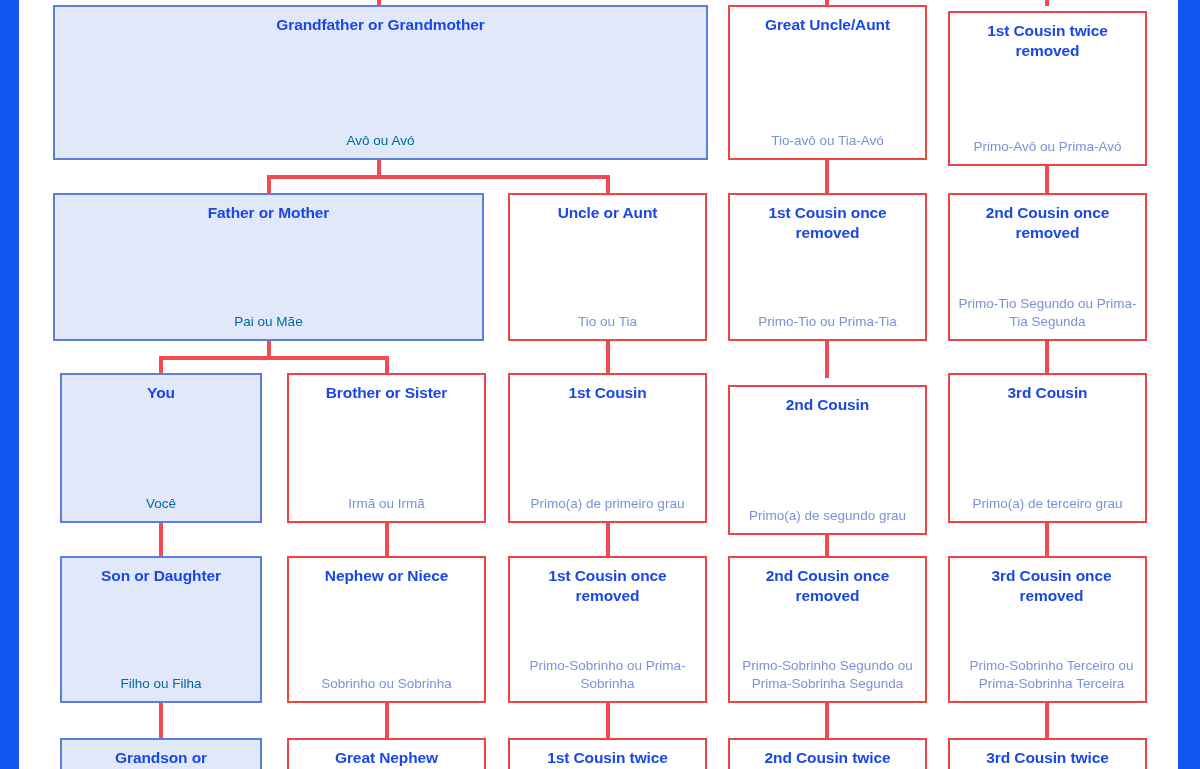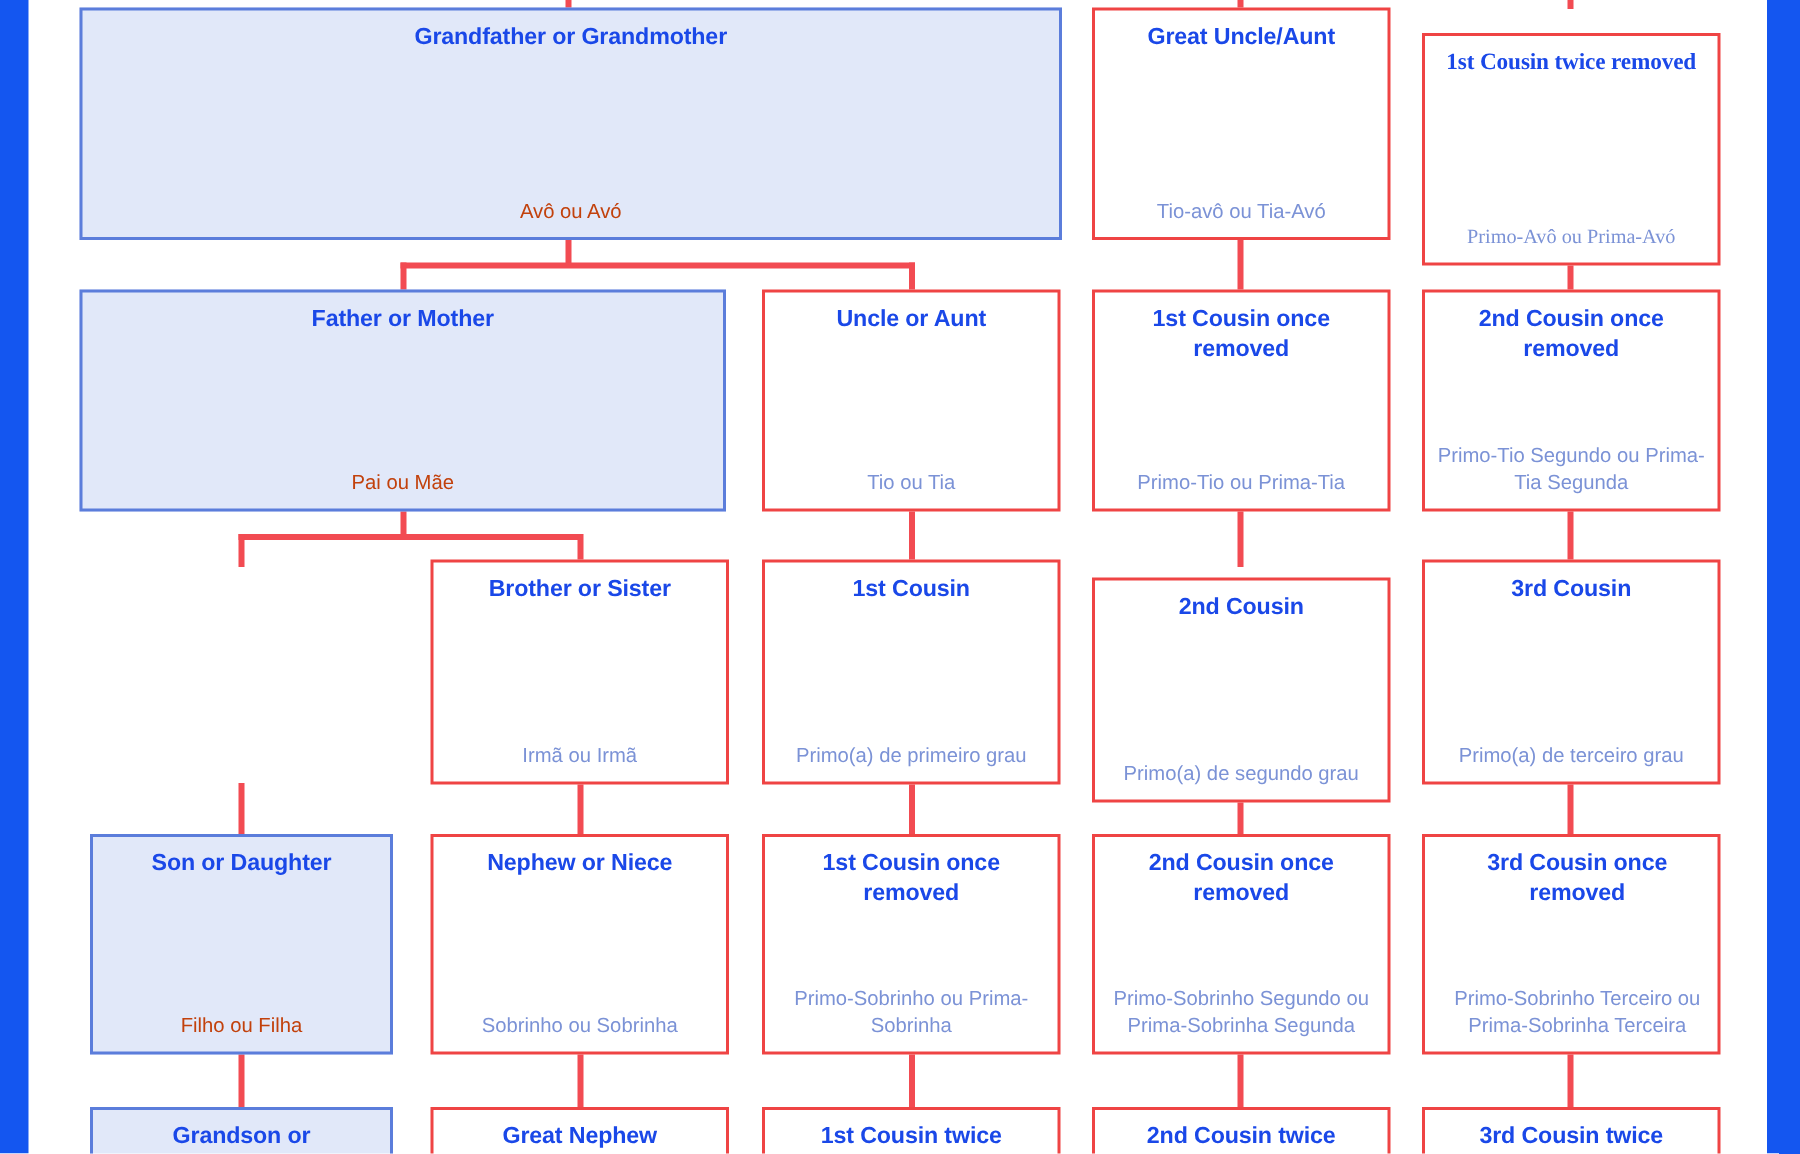--- a/index.html
+++ b/index.html
@@ -47,21 +47,21 @@
     width:100%;
   }
   .node .sub{
     color:#7b92d6;
     font-weight:400;
     font-size:13.5px;
     line-height:1.28;
     text-align:center;
     width:100%;
   }
-  .node.filled .sub{color:#c2410c;margin-top:43px;}
+  .node.filled .sub{color:#0369a1;margin-top:43px;}
 </style>
 </head>
 <body>
 
 <div id="canvas">
 
   <div class="edge-bar edge-left"></div>
   <div class="edge-bar edge-right"></div>
 
   <div class="connectors">
@@ -100,21 +100,21 @@
   </div>
 
   <div class="node filled" style="left:53px;top:5px;width:655px;height:155px;">
     <div class="title">Grandfather or Grandmother</div>
     <div class="sub">Avô ou Avó</div>
   </div>
   <div class="node" style="left:728px;top:5px;width:199px;height:155px;">
     <div class="title">Great Uncle/Aunt</div>
     <div class="sub">Tio-avô ou Tia-Avó</div>
   </div>
-  <div class="node" style="left:948px;top:22px;width:199px;height:155px;font-family:Liberation Serif, serif;">
+  <div class="node" style="left:948px;top:11px;width:199px;height:155px;">
     <div class="title">1st Cousin twice removed</div>
     <div class="sub">Primo-Avô ou Prima-Avó</div>
   </div>
 
   <div class="node filled" style="left:53px;top:193px;width:431px;height:148px;">
     <div class="title">Father or Mother</div>
     <div class="sub">Pai ou Mãe</div>
   </div>
   <div class="node" style="left:508px;top:193px;width:199px;height:148px;">
     <div class="title">Uncle or Aunt</div>
@@ -122,20 +122,24 @@
   </div>
   <div class="node" style="left:728px;top:193px;width:199px;height:148px;">
     <div class="title">1st Cousin once removed</div>
     <div class="sub">Primo-Tio ou Prima-Tia</div>
   </div>
   <div class="node" style="left:948px;top:193px;width:199px;height:148px;">
     <div class="title">2nd Cousin once removed</div>
     <div class="sub">Primo-Tio Segundo ou Prima-Tia Segunda</div>
   </div>
 
+  <div class="node filled" style="left:60px;top:373px;width:202px;height:150px;">
+    <div class="title">You</div>
+    <div class="sub">Você</div>
+  </div>
   <div class="node" style="left:287px;top:373px;width:199px;height:150px;gap:24px;">
     <div class="title">Brother or Sister</div>
     <div class="sub">Irmã ou Irmã</div>
   </div>
   <div class="node" style="left:508px;top:373px;width:199px;height:150px;">
     <div class="title">1st Cousin</div>
     <div class="sub">Primo(a) de primeiro grau</div>
   </div>
   <div class="node" style="left:728px;top:373px;width:199px;height:150px;margin-top:12px;">
     <div class="title">2nd Cousin</div>

